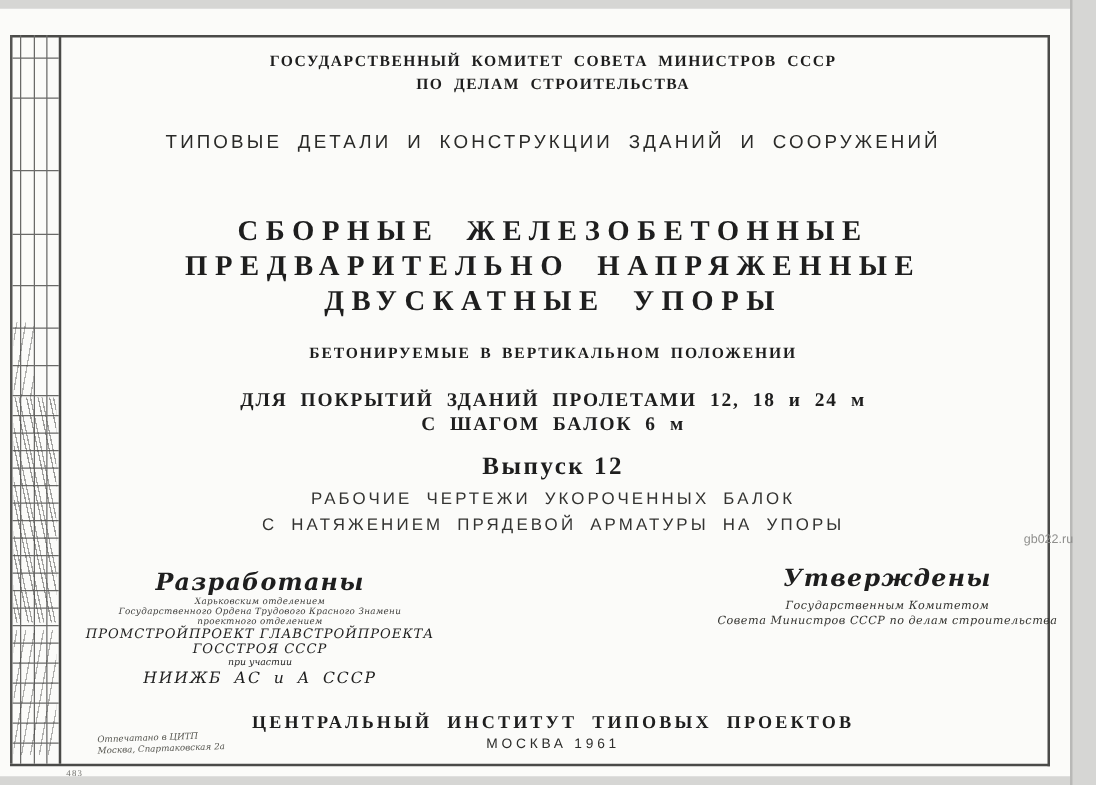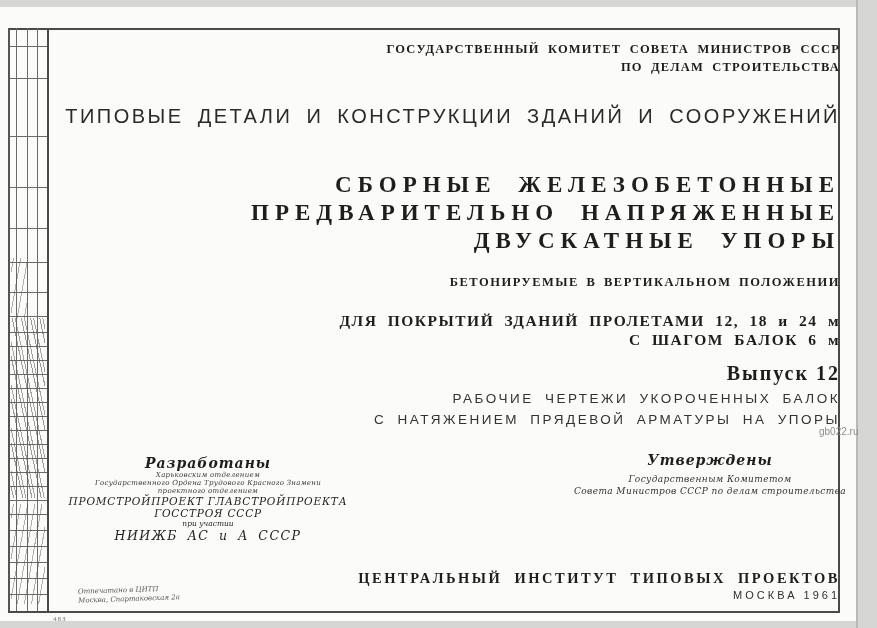--- a/index.html
+++ b/index.html
@@ -25,34 +25,34 @@
   .strip .h{position:absolute;left:0;right:0;height:1px;background:#6a6a68;}
   .scrib{
     position:absolute;opacity:.55;
     background:repeating-linear-gradient(78deg,transparent 0 2px,#4c4c4a 2px 3px,transparent 3px 5px,#5a5a58 5px 6px,transparent 6px 9px);
   }
   .scrib2{
     position:absolute;opacity:.4;
     background:repeating-linear-gradient(100deg,transparent 0 2px,#3f3f3d 2px 3px,transparent 3px 7px);
   }
   
-  .line{position:absolute;left:45px;width:795px;text-align:right;white-space:nowrap;}
+  .line{position:absolute;left:45px;width:795px;text-align:center;white-space:nowrap;}
   .serifb{font-family:"Liberation Serif", serif;font-weight:bold;}
   .stencil{font-family:"Liberation Sans", sans-serif;font-weight:400;color:#2a2a28;}
   .script{font-family:"DejaVu Serif", serif;font-style:italic;}
   .committee{font-size:12.5px;letter-spacing:1.2px;word-spacing:4px;}
-  .tdk{font-size:20px;letter-spacing:2.5px;word-spacing:6px;}
+  .tdk{font-size:15px;letter-spacing:2.5px;word-spacing:6px;}
   .series{font-size:17px;letter-spacing:2px;}
   .big{font-size:23px;letter-spacing:6px;word-spacing:10px;}
   .betonir{font-size:12.5px;letter-spacing:1.5px;word-spacing:3px;}
   .spans{font-size:15.5px;letter-spacing:1.5px;word-spacing:5px;}
   .issue{font-size:20px;letter-spacing:2px;}
   .rab{font-size:13.5px;letter-spacing:2.5px;word-spacing:5px;color:#333331;}
   .blk{position:absolute;text-align:center;}
-  .blk .hd{font-size:14px;font-weight:bold;letter-spacing:1px;}
+  .blk .hd{font-size:19px;font-weight:bold;letter-spacing:1px;}
   .dev-sm{font-size:7px;line-height:8px;color:#3a3a38;letter-spacing:.3px;}
   .dev-md{font-size:10.5px;line-height:12px;letter-spacing:.8px;}
   .dev-xs{font-size:7.5px;line-height:9px;font-style:italic;}
   .dev-lg{font-size:12.5px;line-height:16px;letter-spacing:1.5px;word-spacing:4px;}
   .app-sm{font-size:9px;line-height:11.5px;color:#33332f;letter-spacing:.4px;}
   .citp{font-size:14.5px;letter-spacing:2.5px;word-spacing:6px;}
   .moskva{font-family:"Liberation Sans", sans-serif;font-size:11px;letter-spacing:3px;color:#2e2e2c;}
   .printnote{position:absolute;left:78px;top:586px;transform:rotate(-2deg);font-size:7px;line-height:8.5px;color:#55554f;white-space:nowrap;}
   .watermark{position:absolute;left:819px;top:426px;font-family:"Liberation Sans", sans-serif;font-size:10px;color:#8f8f8d;}
   .pgnum{position:absolute;left:53px;top:615px;font-size:7px;color:#6e6e6a;letter-spacing:1px;}

